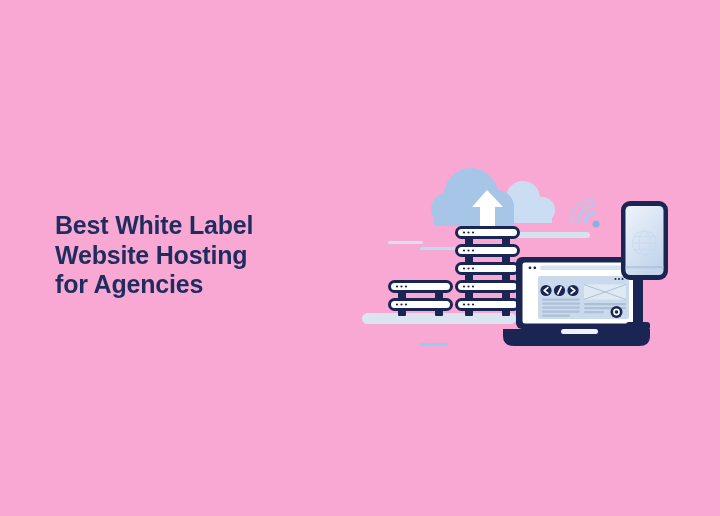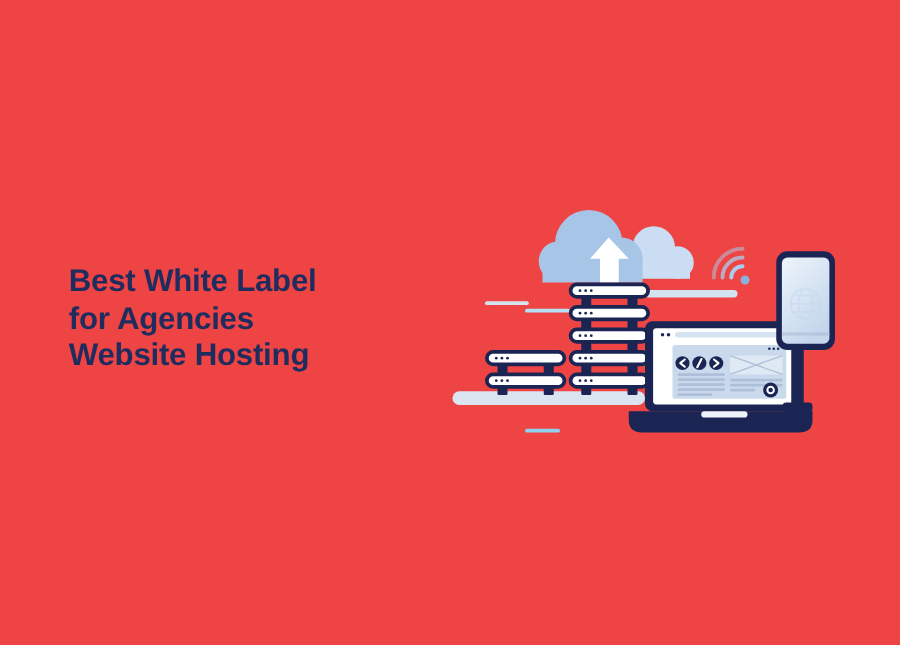--- a/index.html
+++ b/index.html
@@ -1,21 +1,21 @@
 <!DOCTYPE html>
 <html style="--navy: #1b2553; --cloud-main: #a7c5e7; --cloud-light: #cbddf2; --wifi-arc: #a9cdef; --wifi-dot: #8ab1de; --platform: #dbe5f1; --panel: #cadaec; --panel-line: #aebfd8; --placeholder: #dfe9f4; --line-gray: #d5e2f0; --accent-cyan: #8fd0ee; --accent-cyan-light: #b5e0f5; --globe-line: #c5d8ee; --screen-top: #eef4fb; --screen-bottom: #c3d6ec; --notch: #eef3f9; --headline: #1e2c5e;"><head>
 <meta charset="utf-8">
 <style>
   html,body{margin:0;padding:0;}
   body{
     width:720px;height:516px;position:relative;overflow:hidden;
     background:#ffffff;
     font-family:"Liberation Sans","DejaVu Sans",sans-serif;
   }
-  .banner{position:absolute;inset:0;background:#ef4444;padding-left:20px;}
+  .banner{position:absolute;inset:0;background:#f9a8d4;padding-left:20px;}
   .headline{
     position:absolute;left:55px;top:211px;width:250px;
     color:var(--headline,#1e2c5e);
     font-size:25px;font-weight:700;line-height:29.5px;letter-spacing:-0.2px;
   }
   .headline span{display:block;}
   .illustration{position:absolute;left:360px;top:150px;width:320px;height:220px;}
   
   .f-navy{fill:var(--navy,#1b2553);}
   .s-navy{stroke:var(--navy,#1b2553);}
@@ -34,22 +34,22 @@
   .s-glyph{stroke:#ffffff;stroke-width:1.7;fill:none;stroke-linecap:round;stroke-linejoin:round;}
   .s-globe{stroke:var(--globe-line,#c5d8ee);fill:none;stroke-width:1.4;}
 </style>
 </head>
 <body>
 
 <div class="banner">
 
   <h1 class="headline" style="margin:0;">
     <span>Best White Label</span>
+    <span>Website Hosting</span>
     <span>for Agencies</span>
-    <span>Website Hosting</span>
   </h1>
 
   <div class="illustration">
   <svg width="320" height="220" viewBox="0 0 320 220" xmlns="http://www.w3.org/2000/svg">
     <defs>
       <linearGradient id="phoneScreen" x1="0" y1="0" x2="0.6" y2="1">
         <stop offset="0" stop-color="var(--screen-top,#eef4fb)"></stop>
         <stop offset="1" stop-color="var(--screen-bottom,#c3d6ec)"></stop>
       </linearGradient>
     </defs>

